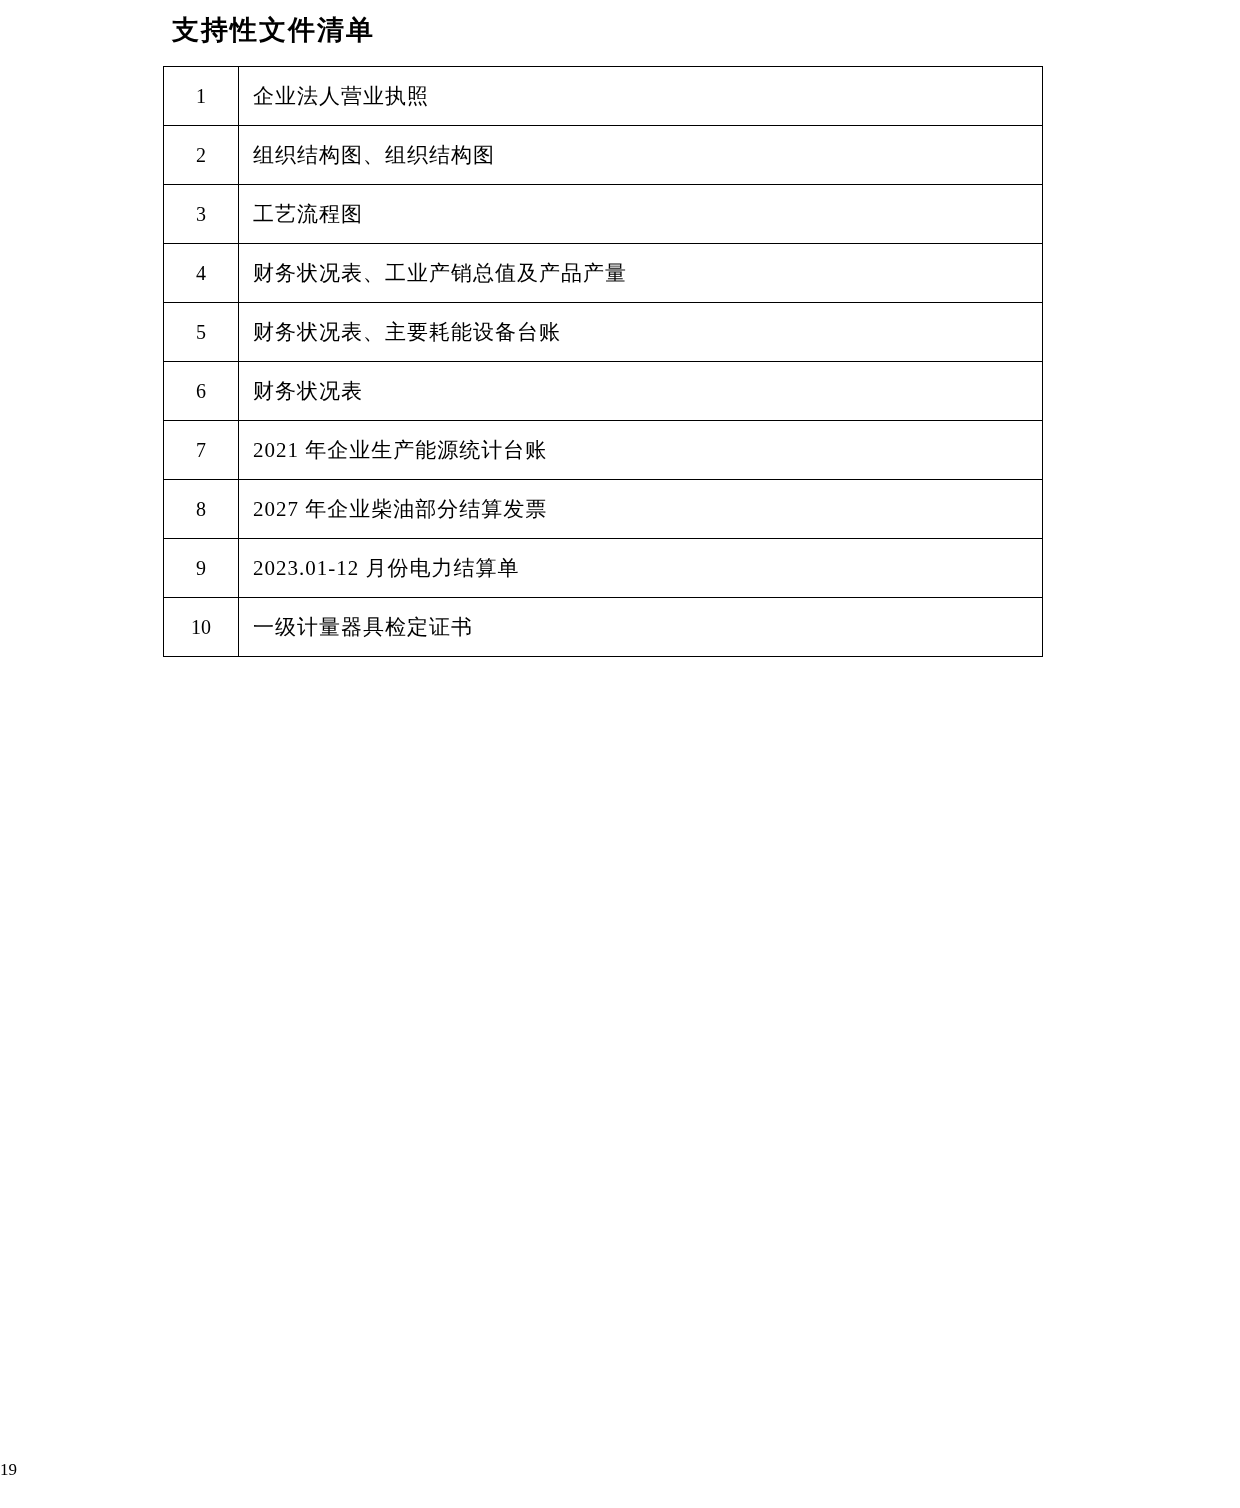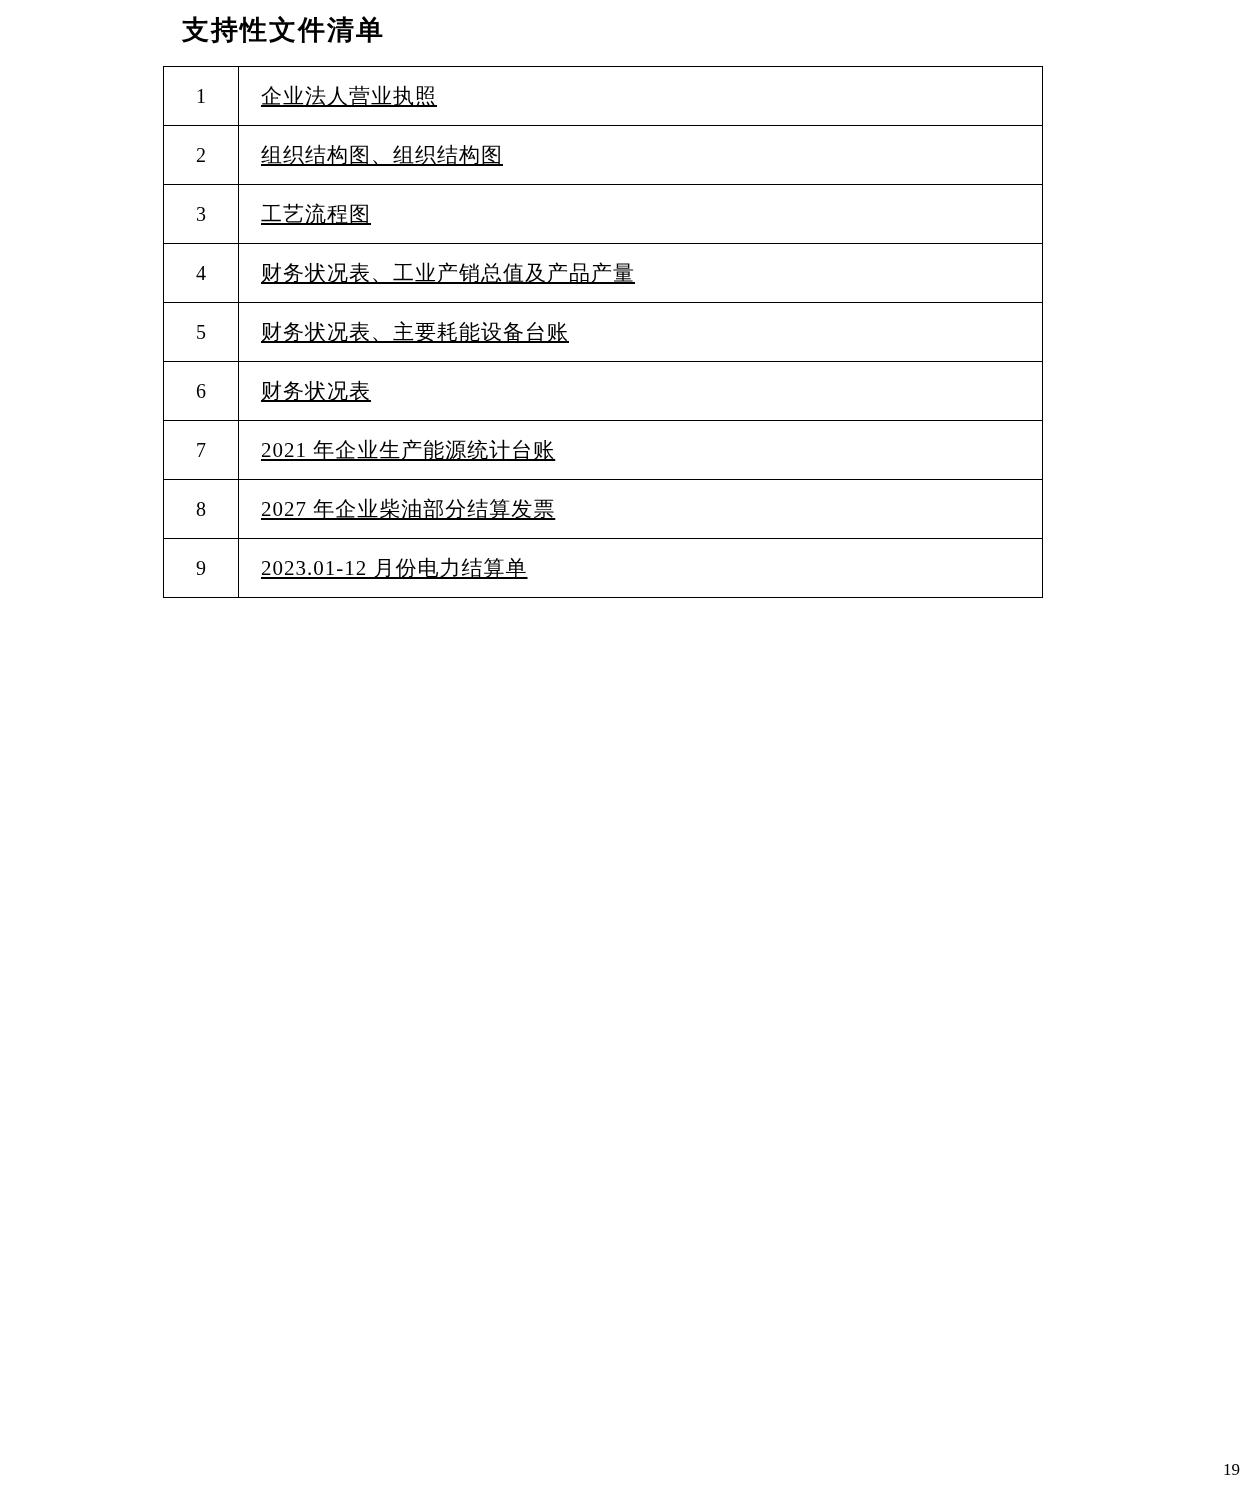--- a/index.html
+++ b/index.html
@@ -17,21 +17,21 @@
     overflow: hidden;
   }
   .page {
     position: relative;
     width: 1240px;
     height: 1508px;
     box-sizing: border-box;
   }
   .doc-title {
     position: absolute;
-    left: 182px;
+    left: 172px;
     top: 12px;
     font-size: 27px;
     font-weight: bold;
     letter-spacing: 2px;
     font-family: "Liberation Serif", "DejaVu Serif", serif;
     white-space: nowrap;
   }
   .doc-table {
     position: absolute;
     left: 163px;
@@ -47,31 +47,30 @@
     padding: 0;
     font-size: 21px;
     font-family: "Liberation Serif", "DejaVu Serif", serif;
   }
   .doc-table td.idx {
     width: 74px;
     text-align: center;
     font-size: 20px;
   }
   .doc-table td.label {
-    padding-left: 22px;
+    padding-left: 14px;
     text-align: left;
     letter-spacing: 1px;
-    text-decoration: underline;
   }
   .page-number {
     position: absolute;
     left: 0;
     right: 0;
     top: 1460px;
-    text-align: right;
+    text-align: left;
     font-size: 17px;
     font-family: "Liberation Serif", "DejaVu Serif", serif;
   }
 </style>
 </head>
 <body>
 
 <div class="page">
 
   <div class="doc-title">支持性文件清单</div>
@@ -107,18 +106,22 @@
         <td class="label">2021 年企业生产能源统计台账</td>
       </tr>
       <tr>
         <td class="idx">8</td>
         <td class="label">2027 年企业柴油部分结算发票</td>
       </tr>
       <tr>
         <td class="idx">9</td>
         <td class="label">2023.01-12 月份电力结算单</td>
       </tr>
+      <tr>
+        <td class="idx">10</td>
+        <td class="label">一级计量器具检定证书</td>
+      </tr>
     </tbody>
   </table>
 
   <div class="page-number">19</div>
 
 </div>
 
 </body></html>

